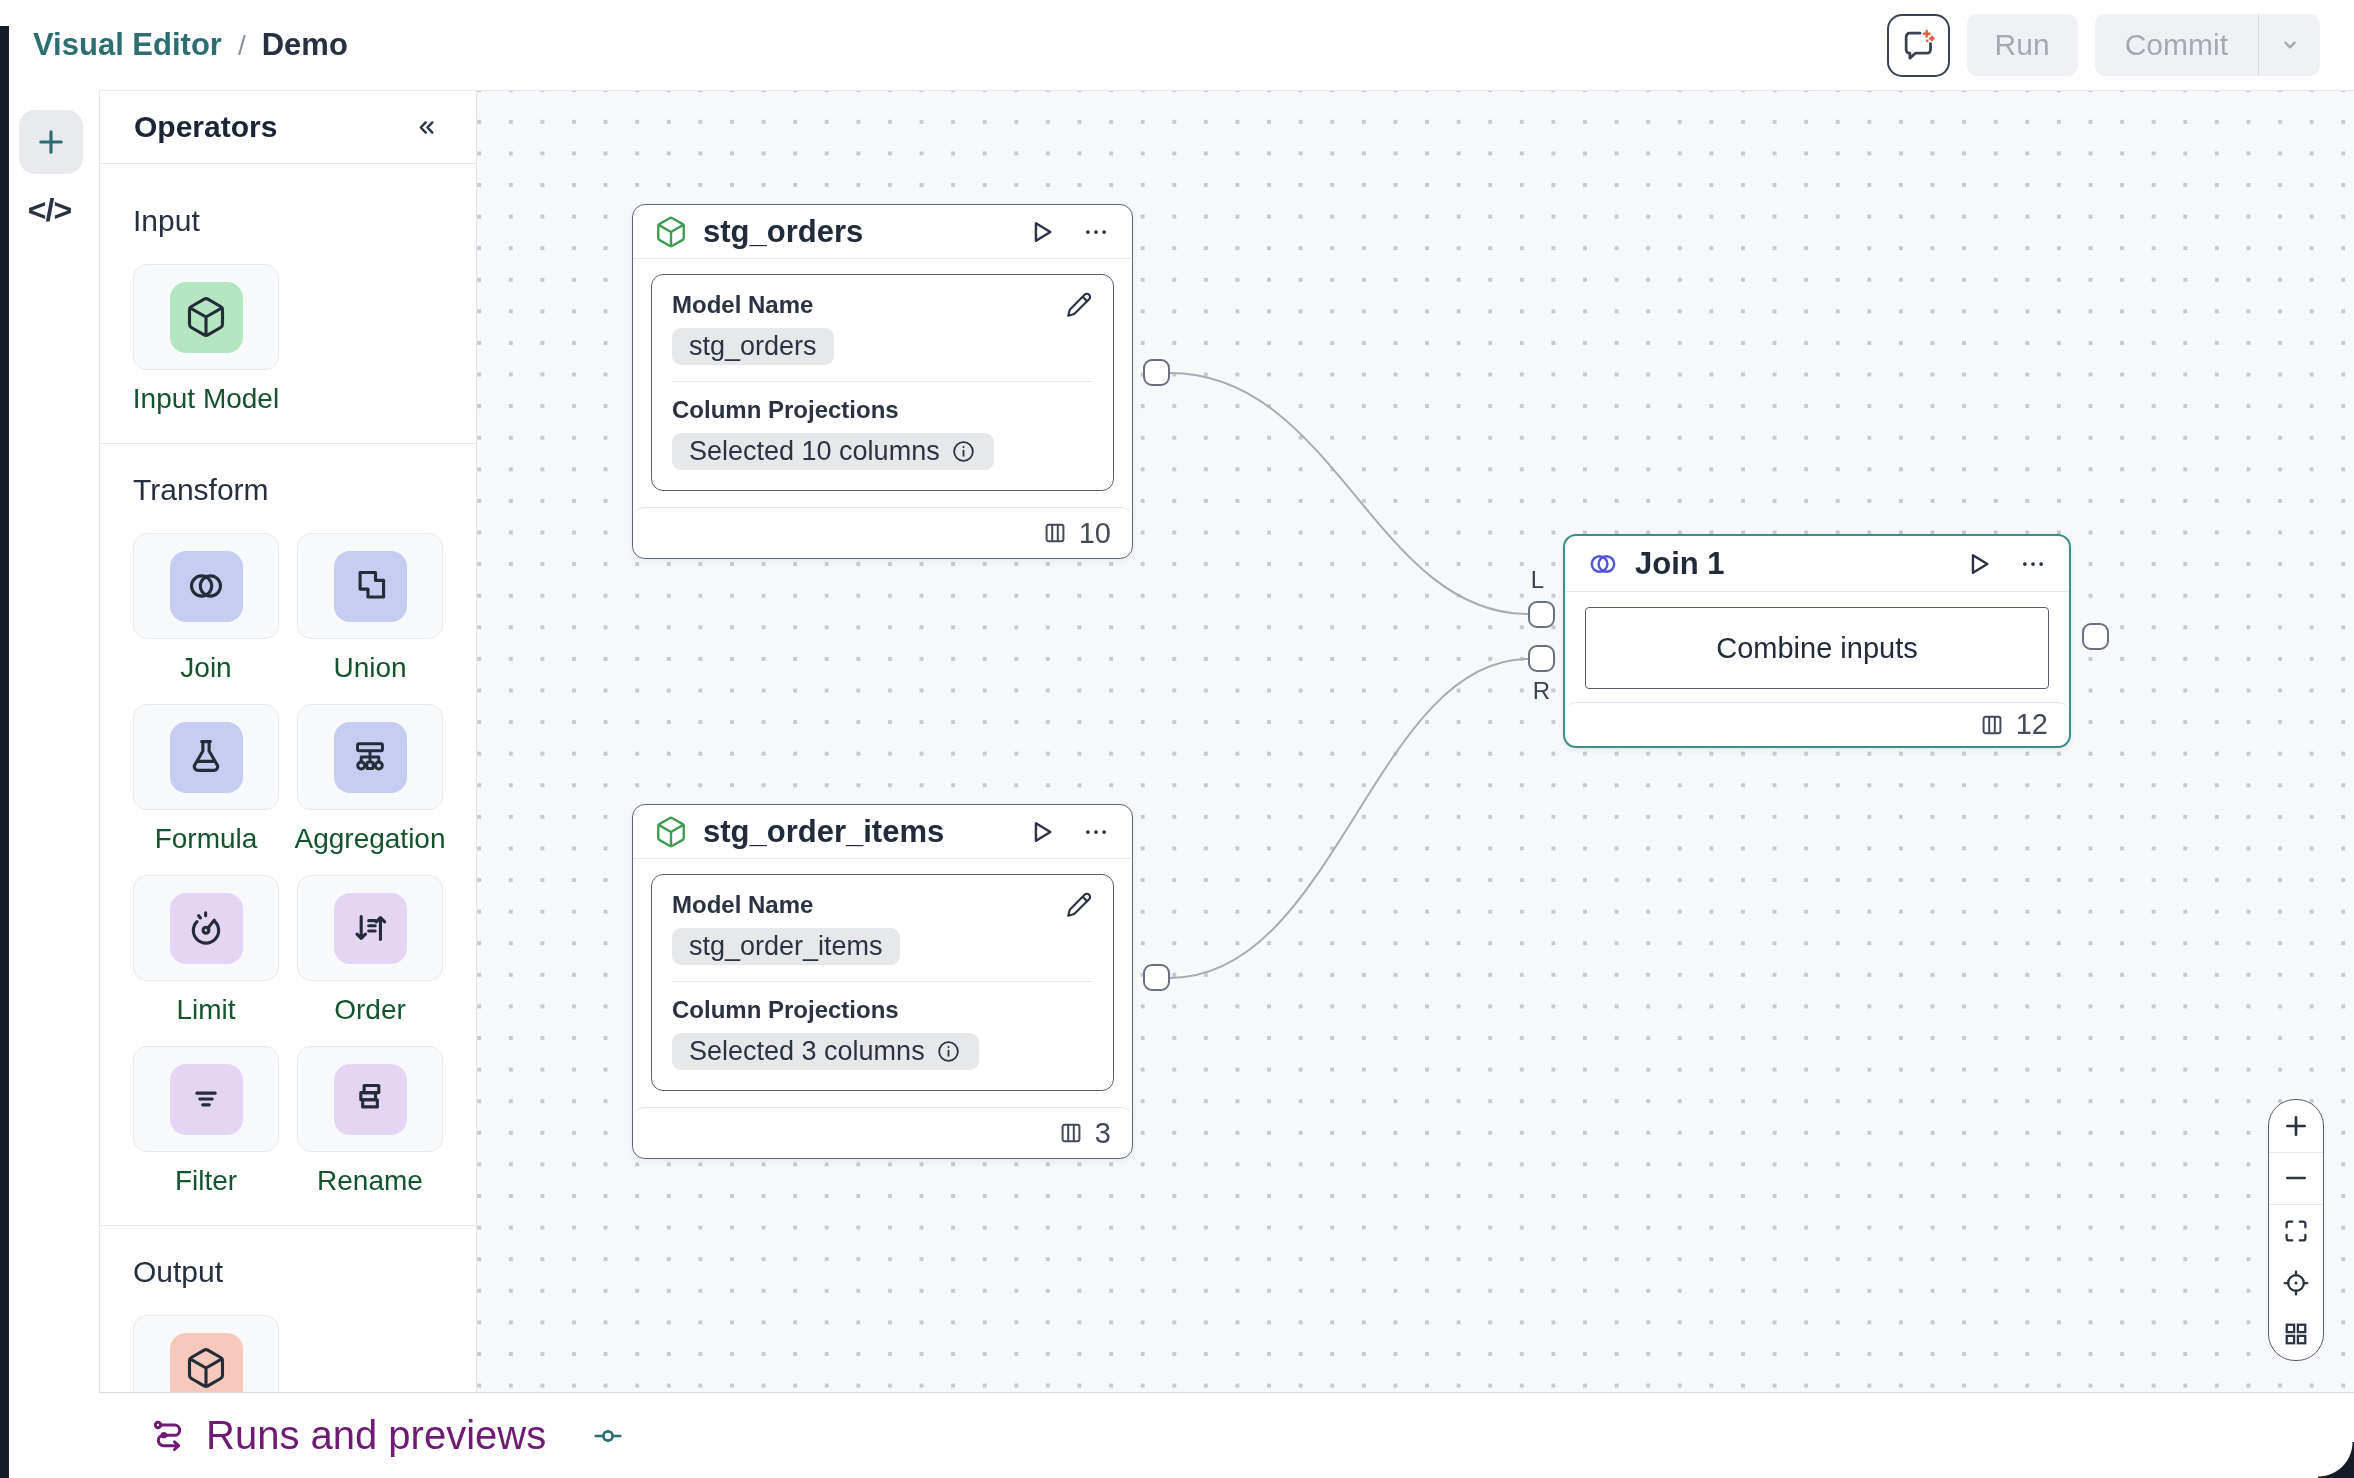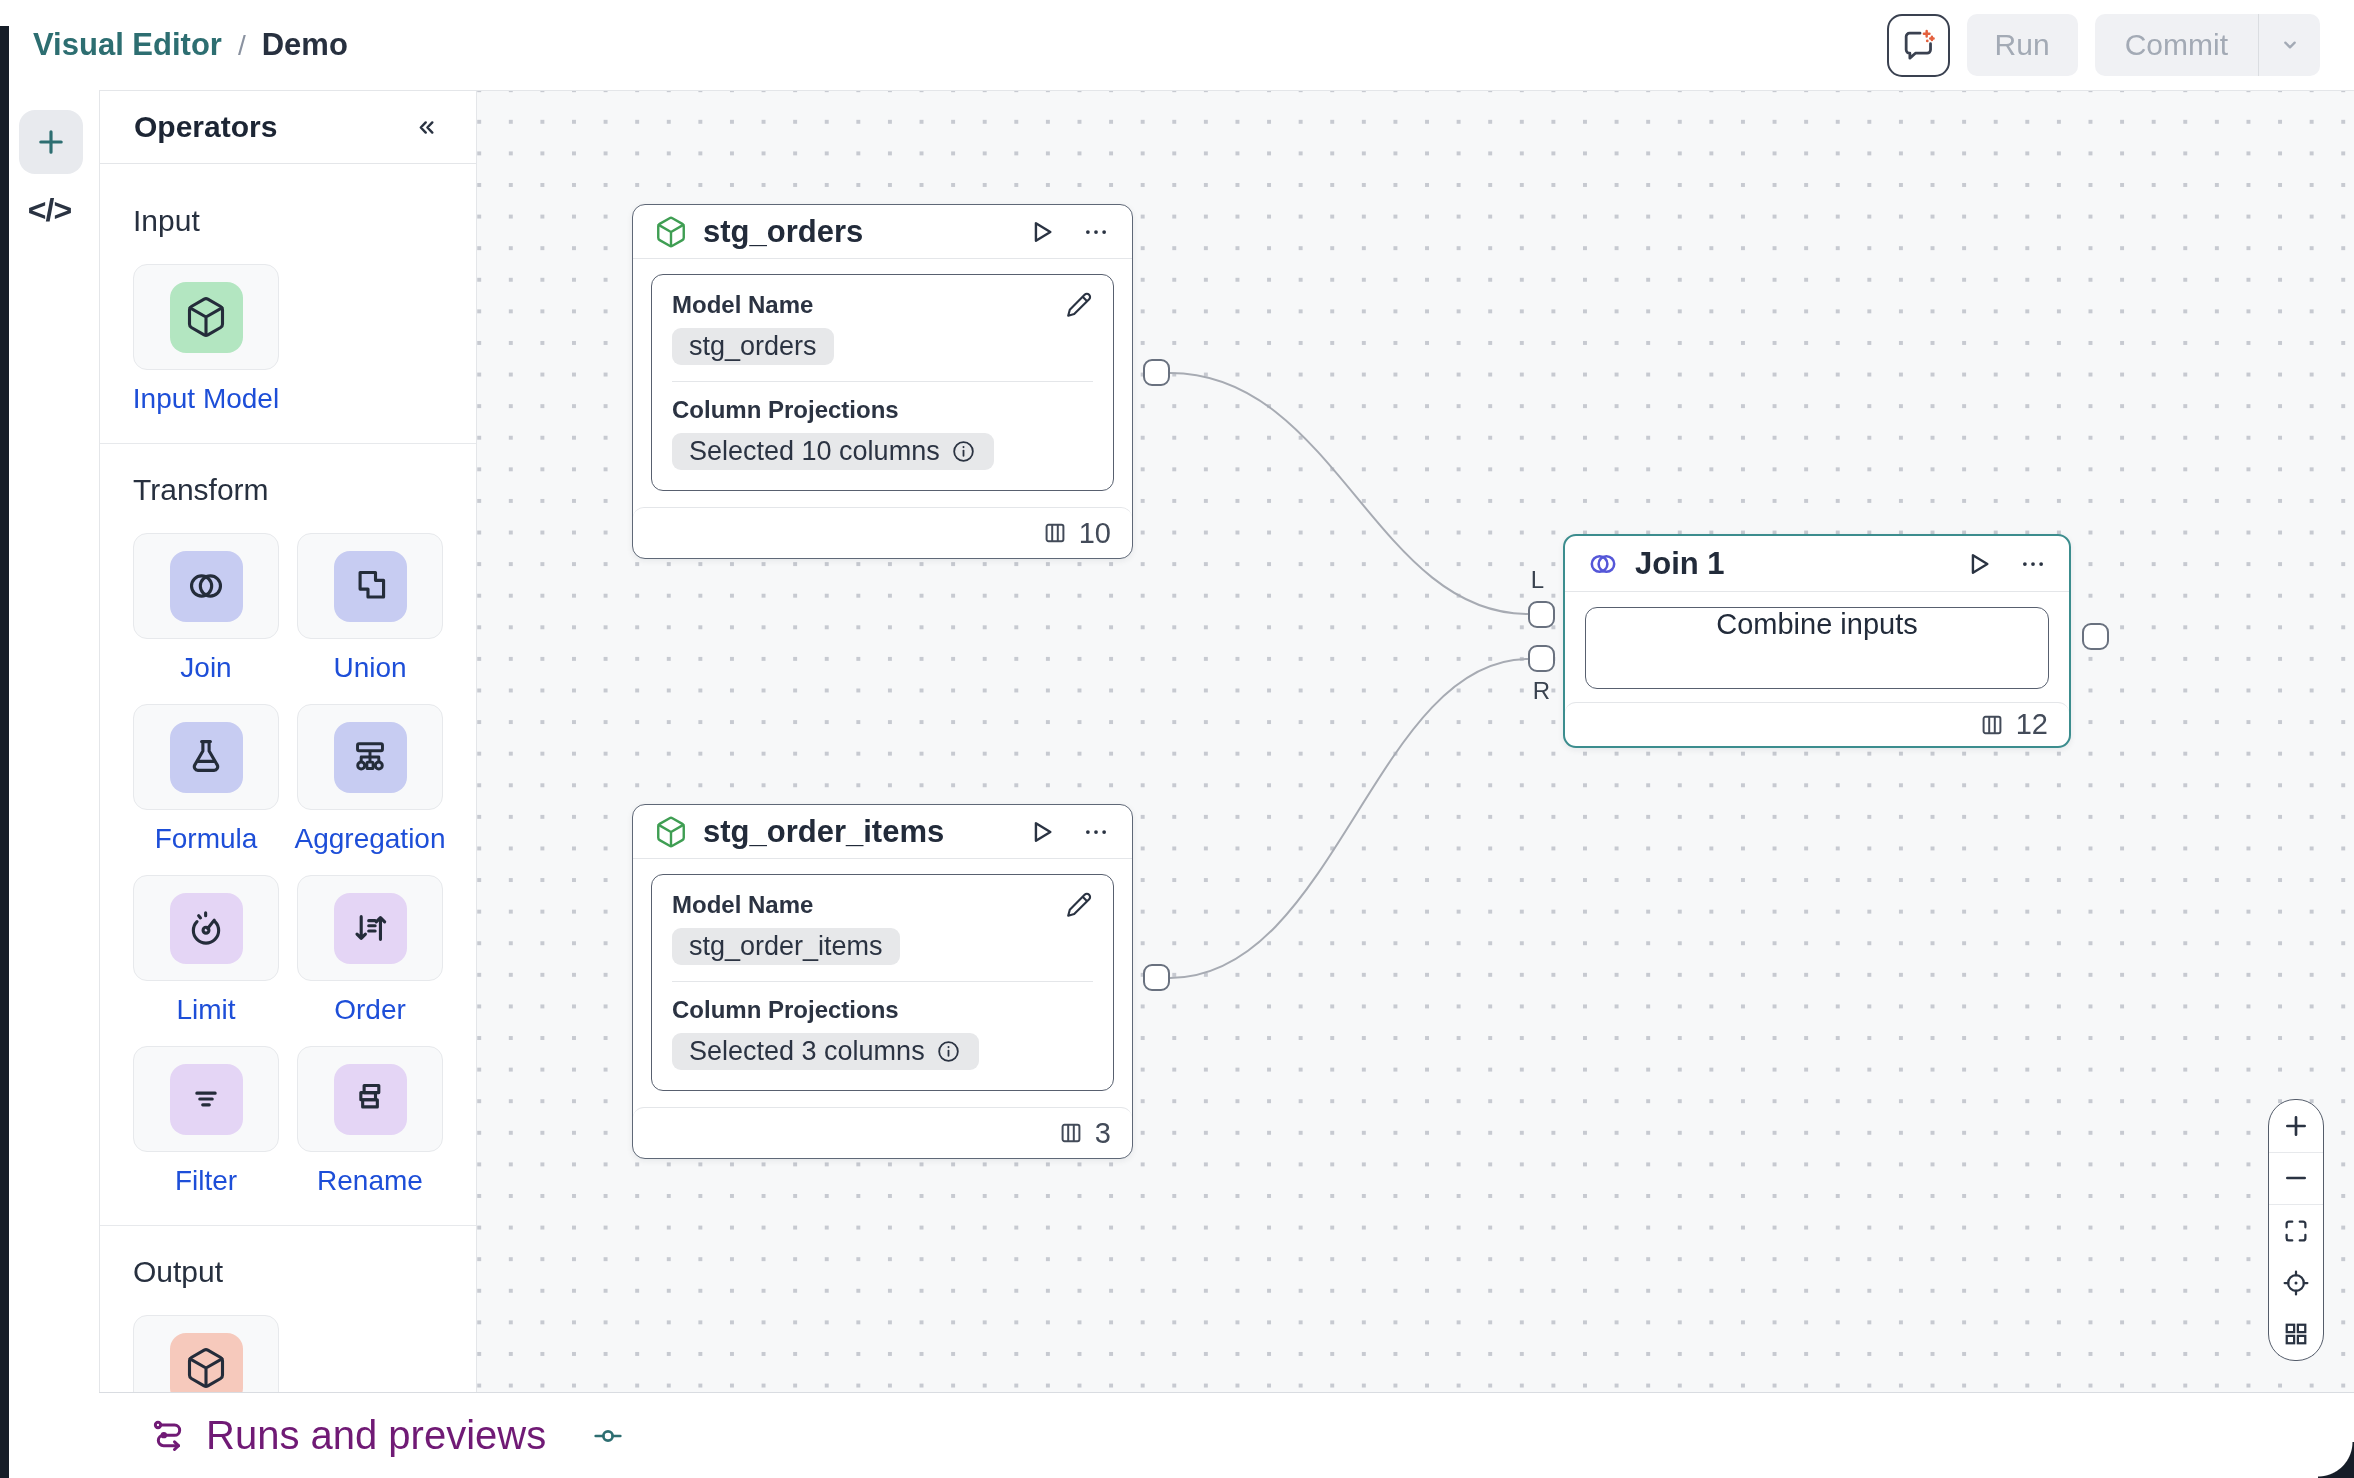--- a/index.html
+++ b/index.html
@@ -46,21 +46,21 @@
   .sec-label { font-size:30px; color:#27303f; margin-top:29px; margin-bottom:26px; }
   .op-grid { display:grid; grid-template-columns:146px 146px; column-gap:18px; }
   .op-item { display:flex; flex-direction:column; align-items:center; margin-bottom:20px; cursor:grab; }
   .op-card { width:146px; height:106px; background:#f8f9fa; border:1.5px solid #e7e9ec; border-radius:14px;
     display:flex; align-items:center; justify-content:center; }
   .op-tile { width:73px; height:71px; border-radius:16px; display:flex; align-items:center; justify-content:center; color:#242c3a; }
   .tile-green  { background:#b3e6c1; }
   .tile-indigo { background:#c7ccf2; }
   .tile-violet { background:#e4d5f5; }
   .tile-salmon { background:#f6c9bc; }
-  .op-label { margin-top:13px; font-size:28px; color:#1d4ed8; white-space:nowrap; }
+  .op-label { margin-top:13px; font-size:28px; color:#14532d; white-space:nowrap; }
   .op-divider { height:1px; background:#e7e9ec; margin:8px -33px 0; }
 
   
   .canvas { position:absolute; left:477px; top:90px; right:0; bottom:86px; overflow:hidden;
     background-color:#f7f8f9;
     background-image:radial-gradient(circle, #c7cad1 2.2px, rgba(0,0,0,0) 2.3px);
     background-size:31.6px 31.6px; background-position:18px 15px;
     border-top:1px solid #e4e6e9; }
   .edges { position:absolute; left:0; top:0; pointer-events:none; }
 
@@ -78,22 +78,22 @@
   .field-label { font-size:24px; font-weight:700; color:#2b3342; }
   .chip { display:inline-flex; align-items:center; gap:10px; margin-top:9px; height:37px; padding:0 17px;
     background:#e7e8ea; border-radius:9px; font-size:27px; color:#2b3342; cursor:pointer; white-space:nowrap; }
   .field-divider { height:1px; background:#e4e6e9; margin:16px 0 14px; }
   .pencil { position:absolute; right:18px; top:14px; color:#2a3342; cursor:pointer; display:flex; }
   .node-footer { height:51px; border-top:1px solid #e4e6e9; display:flex; align-items:center;
     justify-content:flex-end; gap:10px; padding:0 21px; color:#434b59; font-size:29px;border-radius:11px; }
 
   .node-join { border:2.5px solid #3c8d8e; }
   .node-join .node-header { height:56px; }
-  .combine-btn { margin:15px 0 13px; height:82px; width:100%; border:1.5px solid #58606f; border-radius:12px; background:#fff;
-    display:flex; justify-content:center; font-size:29px; font-weight:500; color:#222b3a; cursor:pointer; }
+  .combine-btn { margin:15px 0 13px; height:82px; width:100%; border:1.5px solid #58606f; border-radius:4px; background:#fff;
+    display:flex; align-items:center; justify-content:center; font-size:29px; font-weight:500; color:#222b3a; cursor:pointer; }
   .node-join .node-body { padding:0 20px; }
   .node-join .node-footer { height:44px; }
 
   .port { position:absolute; width:27px; height:27px; background:#fff; border:2px solid #69717f;
     border-radius:9px; z-index:10; cursor:crosshair; }
   .port-label { position:absolute; width:27px; text-align:center; font-size:24px; color:#39424f; z-index:10; }
 
   
   .zoomctl { position:absolute; left:1791px; top:1008px; width:56px; height:262px; background:#fff;
     border:1.5px solid #545c6a; border-radius:27px; display:flex; flex-direction:column; align-items:stretch; z-index:11; }

